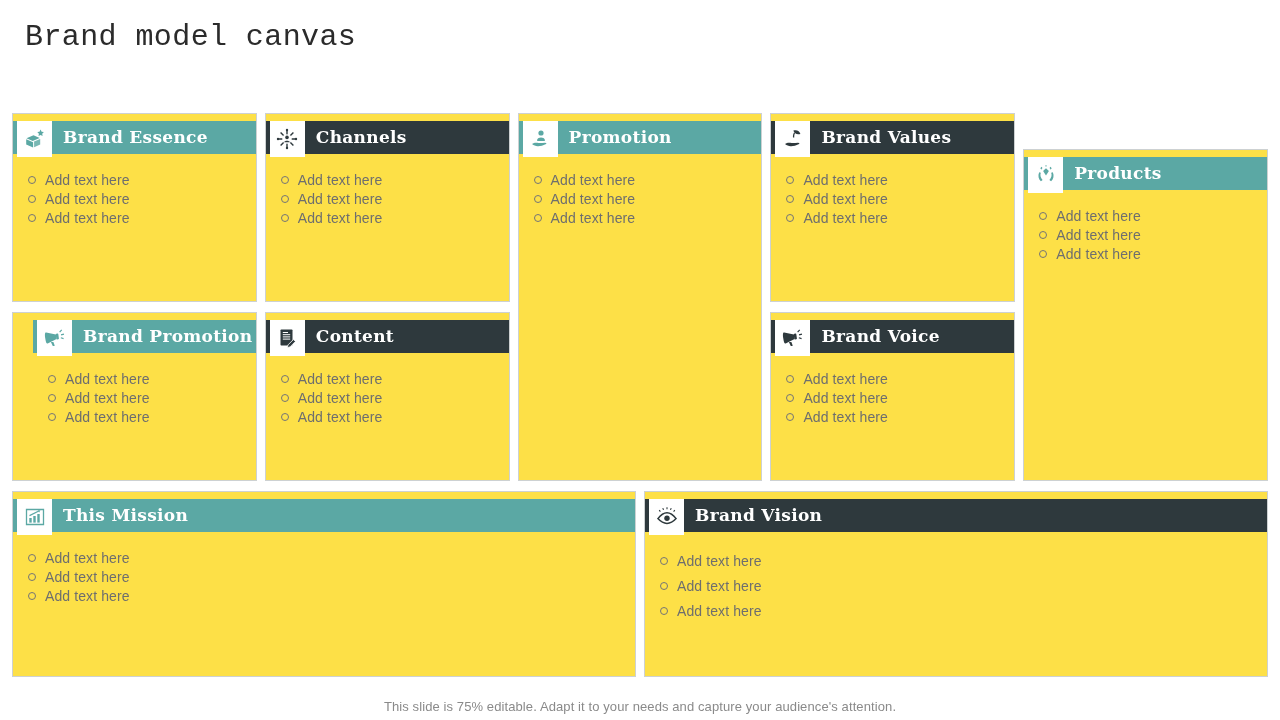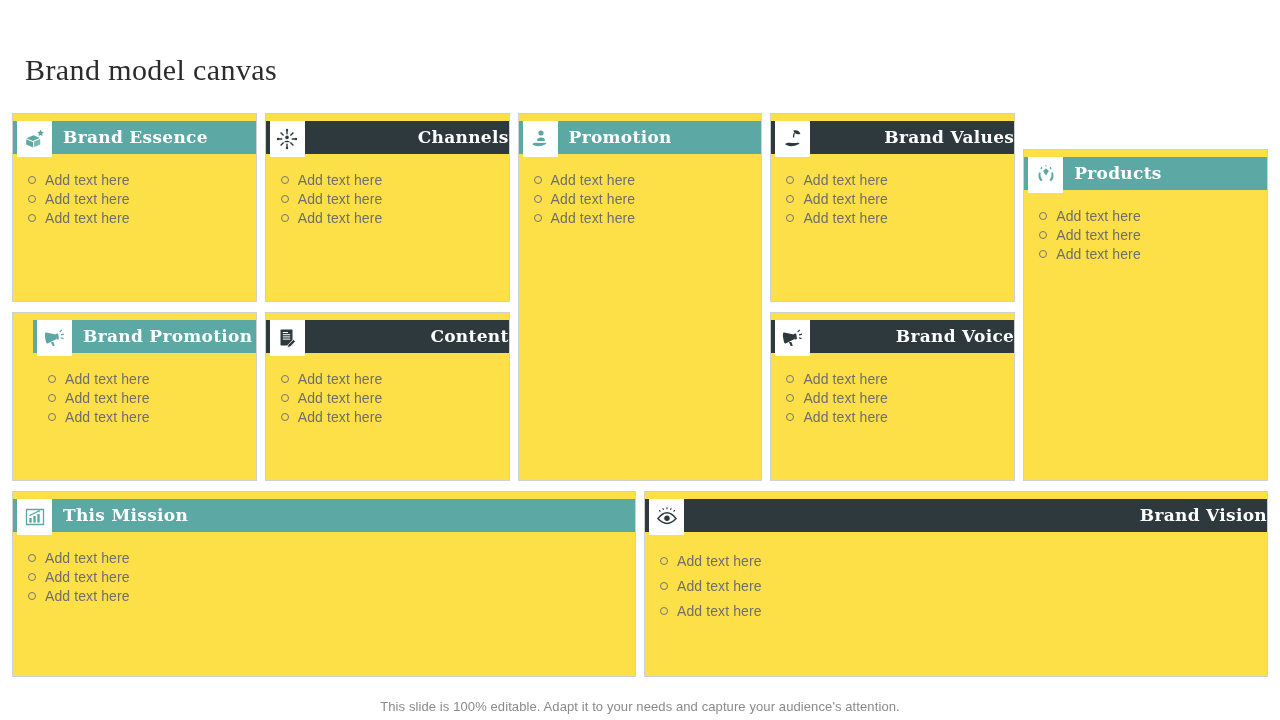--- a/index.html
+++ b/index.html
@@ -2,43 +2,43 @@
 <html><head>
 <meta charset="utf-8">
 <style>
   html,body{margin:0;padding:0;}
   body{
     width:1280px;height:720px;position:relative;overflow:hidden;
     background:#ffffff;font-family:"Liberation Sans",sans-serif;
   }
   .slide-title{
     position:absolute;left:25px;top:20px;
-    font-family:Liberation Serif, serif;
-    font-size:30px;font-weight:400;color:#2b2b2b;letter-spacing:.4px;margin-top:33px;
+    font-family:Liberation Mono, monospace;
+    font-size:30px;font-weight:400;color:#2b2b2b;letter-spacing:.4px;
   }
   .canvas-grid{
     position:absolute;left:12px;top:113px;width:1256px;
     display:grid;grid-template-columns:repeat(10,1fr);
     grid-template-rows:189px 169px 186px;column-gap:8px;row-gap:10px;
   }
   .card{background:#fde047;border:1px solid #cdd1d2;box-sizing:border-box;position:relative;}
   .pos-essence{grid-column:1/3;grid-row:1;}
   .pos-channels{grid-column:3/5;grid-row:1;}
   .pos-customers{grid-column:5/7;grid-row:1/3;}
   .pos-values{grid-column:7/9;grid-row:1;}
   .pos-products{grid-column:9/11;grid-row:1/3;margin-top:36px;}
   .pos-promotion{grid-column:1/3;grid-row:2;padding-left:20px;}
   .pos-content{grid-column:3/5;grid-row:2;}
   .pos-voice{grid-column:7/9;grid-row:2;}
   .pos-mission{grid-column:1/6;grid-row:3;}
   .pos-vision{grid-column:6/11;grid-row:3;}
 
   .head{margin-top:7px;height:33px;display:flex;align-items:flex-start;position:relative;}
   .theme-teal .head{background:#5ba8a4;}
-  .theme-dark .head{background:#2e393d;justify-content:space-between;}
+  .theme-dark .head{background:#2e393d;}
   .icon-box{
     width:35px;height:36px;flex:0 0 35px;margin-left:4px;background:#ffffff;
     display:flex;align-items:center;justify-content:center;z-index:1;
   }
   .theme-teal .icon-box{color:#5ba8a4;}
   .theme-dark .icon-box{color:#2e393d;}
   .icon-box svg{width:24px;height:24px;display:block;}
   .head-title{
     color:#ffffff;font-family:"DejaVu Serif","Liberation Serif",serif;
     font-weight:bold;font-size:17px;line-height:33px;margin-left:11px;
@@ -359,13 +359,13 @@
         </li>
       <li>
           <span class="dot"></span>
           <span>Add text here</span>
         </li>
     </ul>
   </div>
 
 </div>
 
-<div class="slide-footer">This slide is 100% editable. Adapt it to your needs and capture your audience's attention.</div>
+<div class="slide-footer">This slide is 75% editable. Adapt it to your needs and capture your audience's attention.</div>
 
 </body></html>

